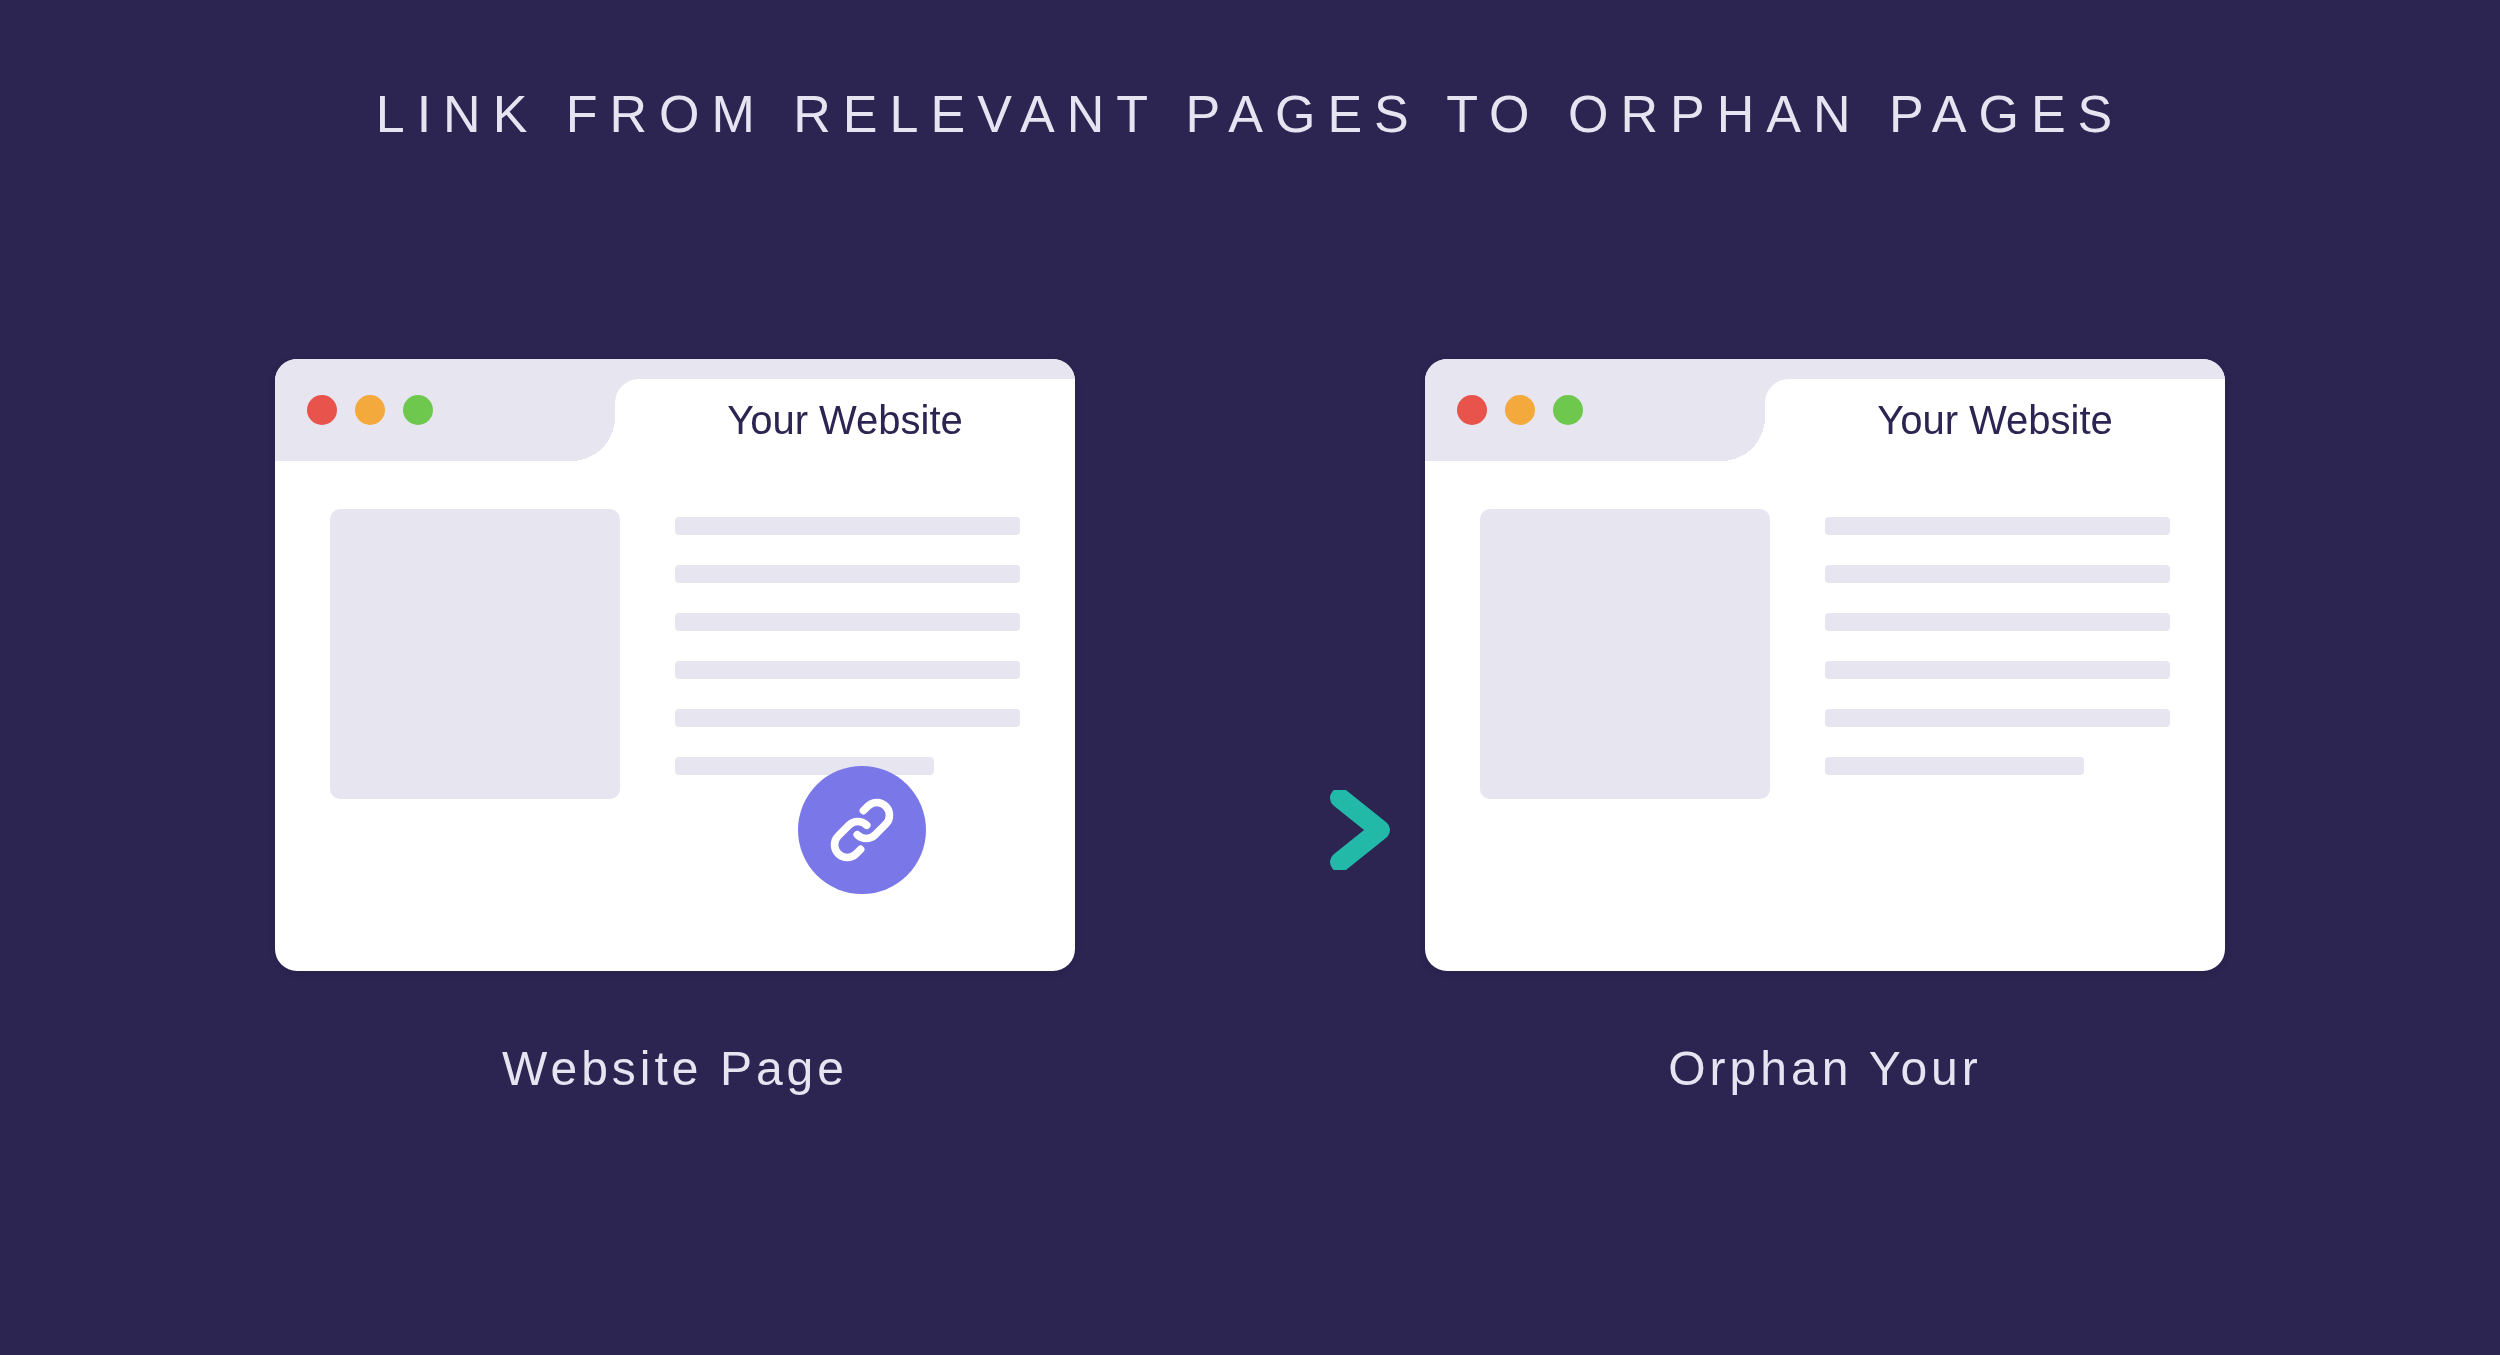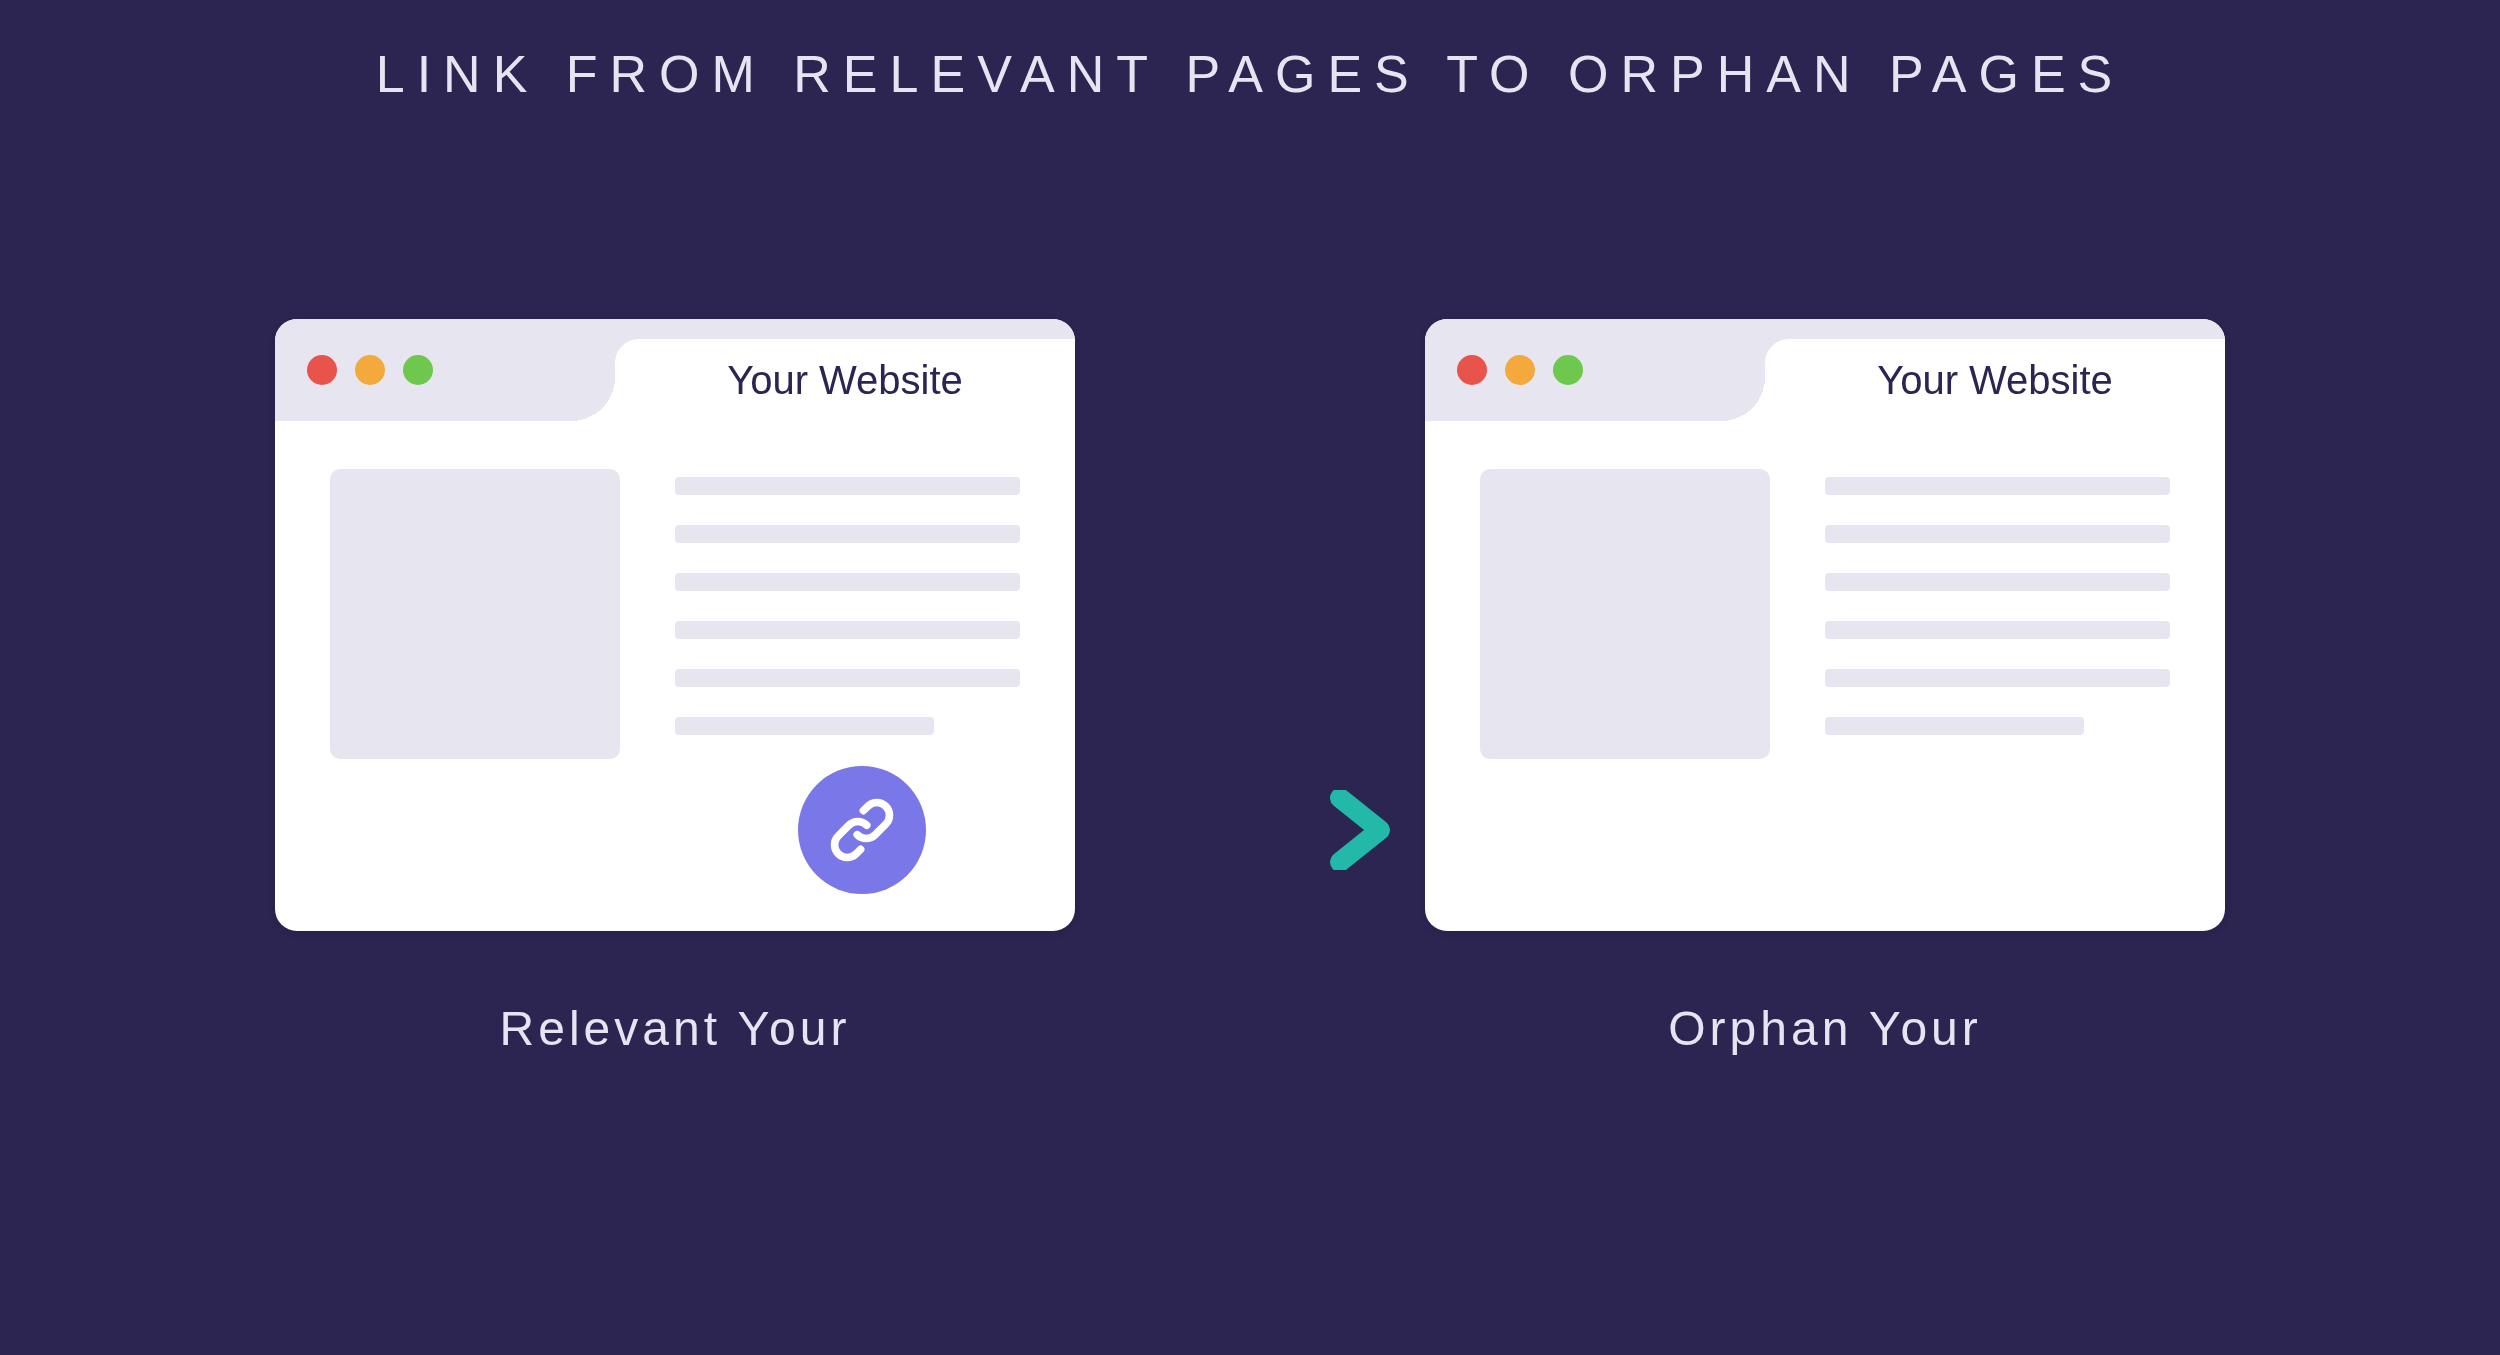--- a/index.html
+++ b/index.html
@@ -10,21 +10,21 @@
     font-family: -apple-system, BlinkMacSystemFont, "Segoe UI", sans-serif;
     position: relative;
     overflow: hidden;
   }
   .title {
     text-align: center;
     color: #e7e4f2;
     font-size: 52px;
     font-weight: 400;
     letter-spacing: 12px;
-    padding-top: 44px;
+    padding-top: 84px;
   }
   .diagram-row {
     display: flex;
     justify-content: center;
     align-items: flex-start;
     gap: 350px;
     margin-top: 215px;
     position: relative;
   }
   .page-col {
@@ -162,21 +162,21 @@
         <div class="lines">
           <div class="line"></div>
           <div class="line"></div>
           <div class="line"></div>
           <div class="line"></div>
           <div class="line"></div>
           <div class="line short"></div>
         </div>
       </div>
     </div>
-    <div class="caption">Relevant Your</div>
+    <div class="caption">Website Page</div>
   </div>
 
   <div class="page-col">
     <div class="browser">
       <div class="browser-top">
         <div class="dots">
           <div class="dot red"></div>
           <div class="dot yellow"></div>
           <div class="dot green"></div>
         </div>

